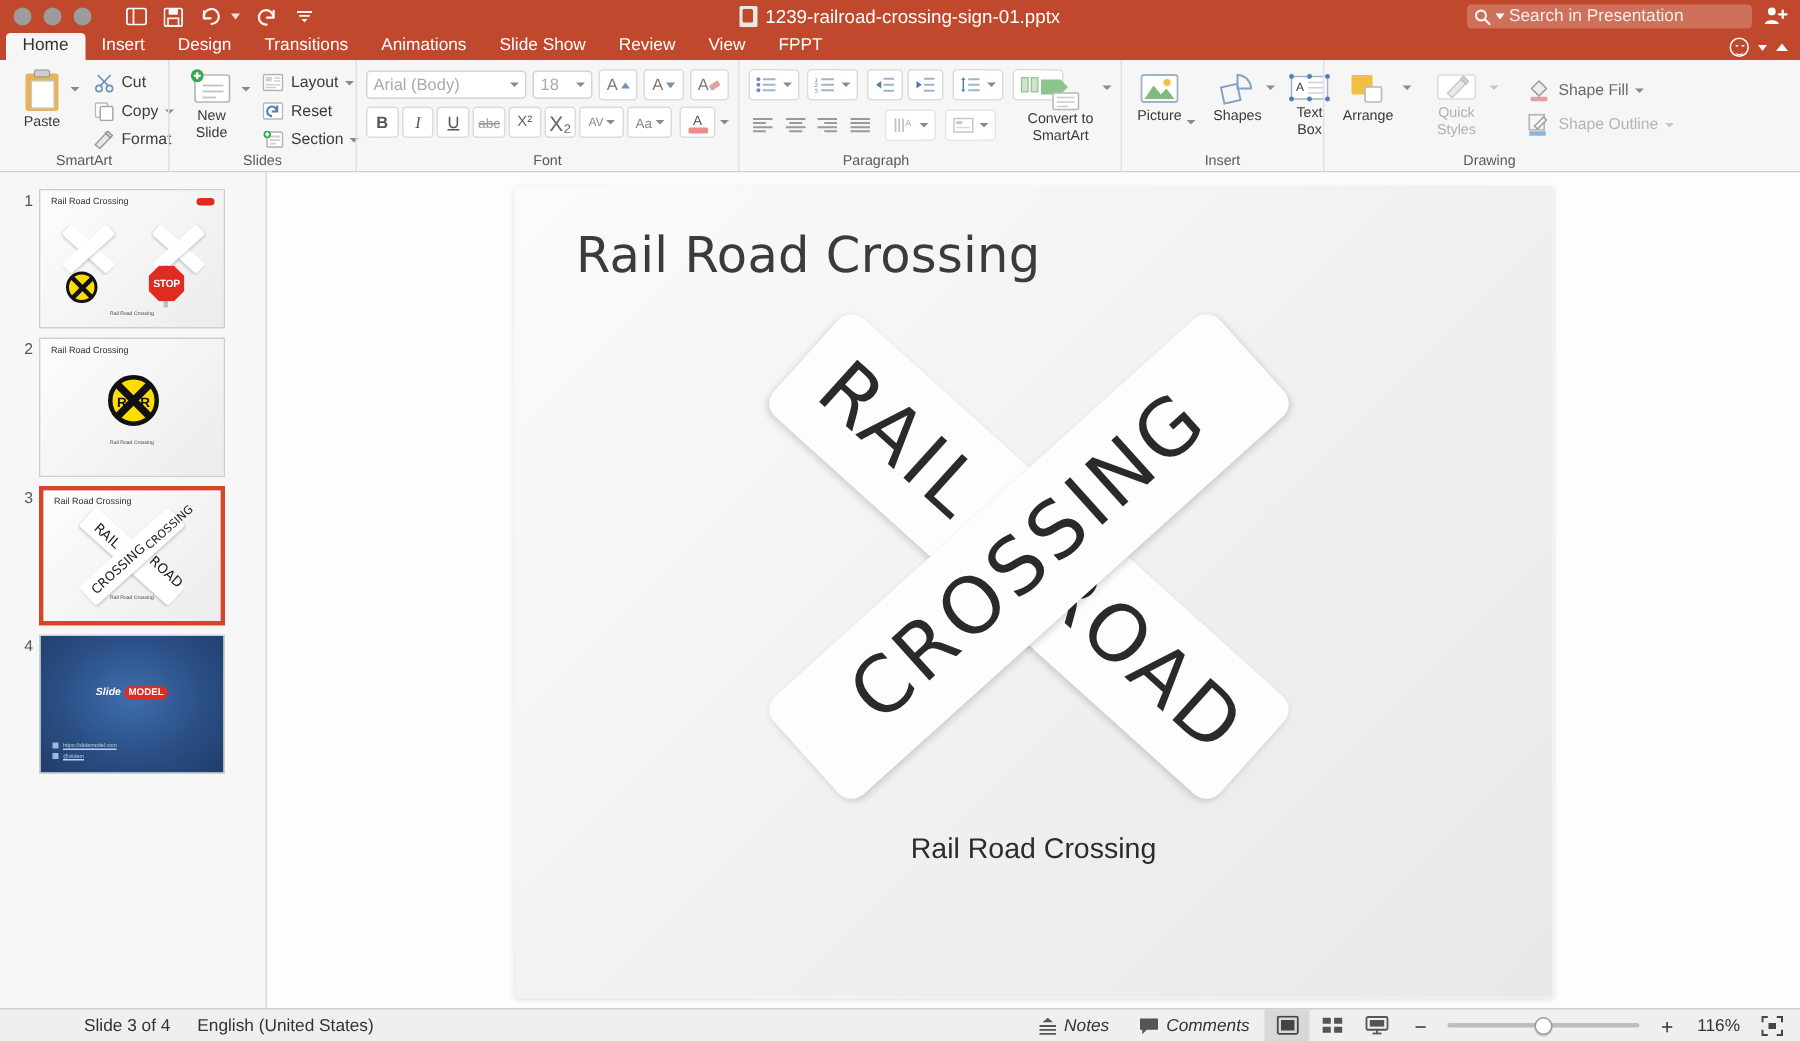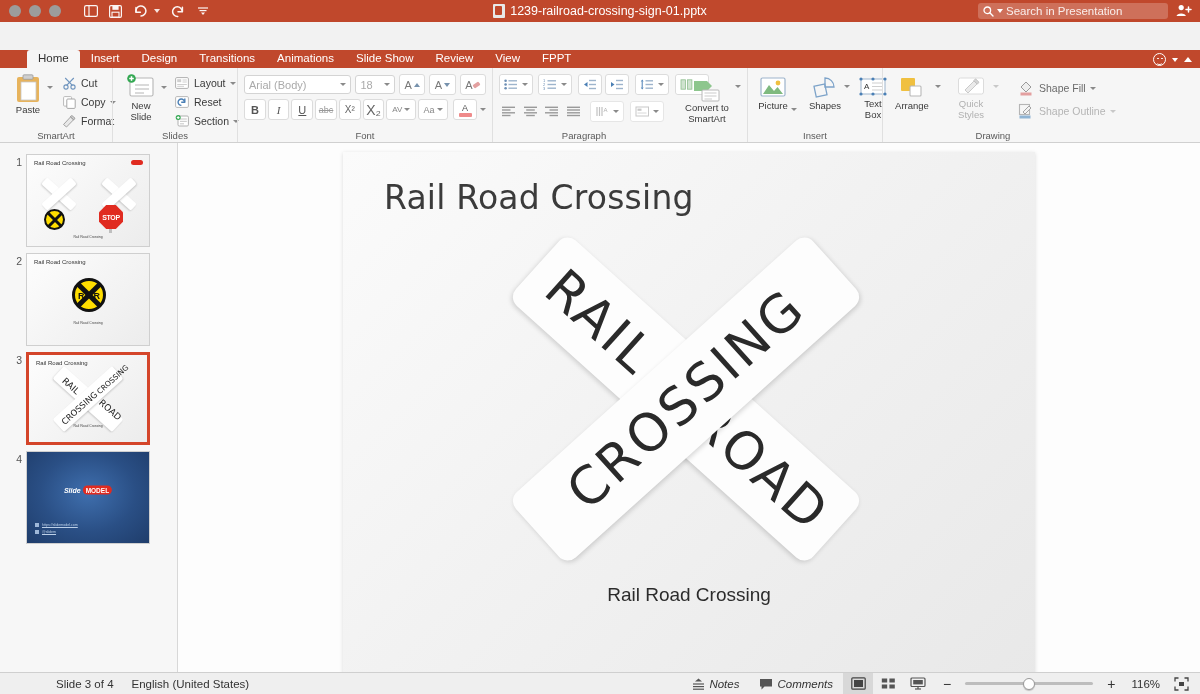--- a/index.html
+++ b/index.html
@@ -33,21 +33,21 @@
   .searchbox {
     width:190px; height:16px; background:rgba(255,255,255,.22); border-radius:3px;
     display:flex; align-items:center; padding:0 5px; gap:3px;
   }
   .searchbox .ph { color:rgba(255,255,255,.88); font-size:11.5px; }
   .addperson { color:#fff; font-size:13px; line-height:1; }
 
   
   .tabbar {
     height:18px; background:#c0482c; display:flex; align-items:flex-end;
-    padding-left:27px; flex:0 0 18px; position:relative;margin-top:28px;
+    padding-left:4px; flex:0 0 18px; position:relative;
   }
   .tab {
     font-size:11.5px; color:#fff; padding:2px 11px 3px 11px; line-height:13px;
     border-radius:3px 3px 0 0; white-space:nowrap;
   }
   .tab.active { background:#f6f6f6; color:#333; font-weight:normal; }
   .tabbar-right { position:absolute; right:8px; bottom:2px; display:flex; align-items:center; gap:6px; color:#fff; font-size:11px;}
   .smiley { width:13px;height:13px;border:1.3px solid #fff;border-radius:50%; position:relative;}
   .smiley:before{content:"";position:absolute;left:3px;top:3.5px;width:1.6px;height:1.6px;background:#fff;border-radius:50%;box-shadow:4px 0 0 #fff;}
   .smiley:after{content:"";position:absolute;left:3px;top:7px;width:5px;height:2.5px;border-bottom:1.3px solid #fff;border-radius:0 0 4px 4px;}

